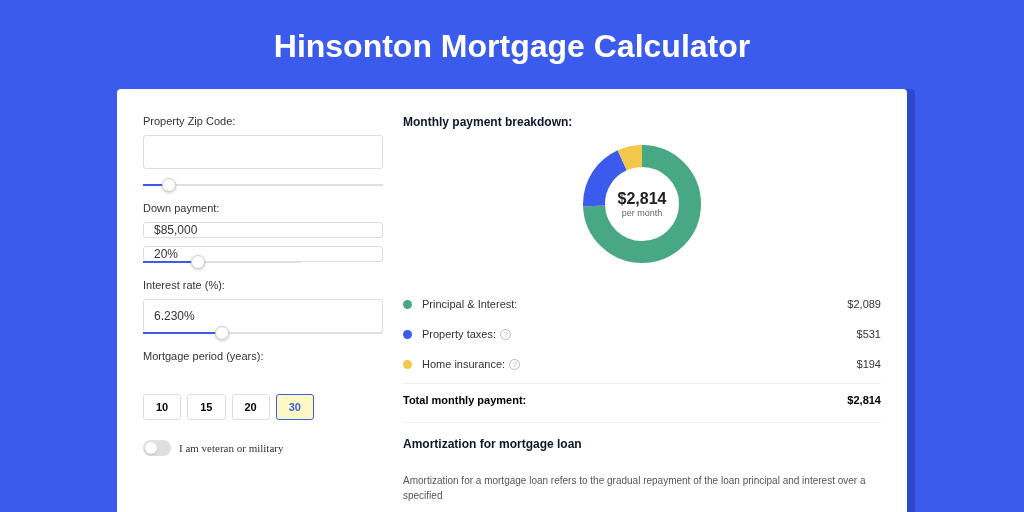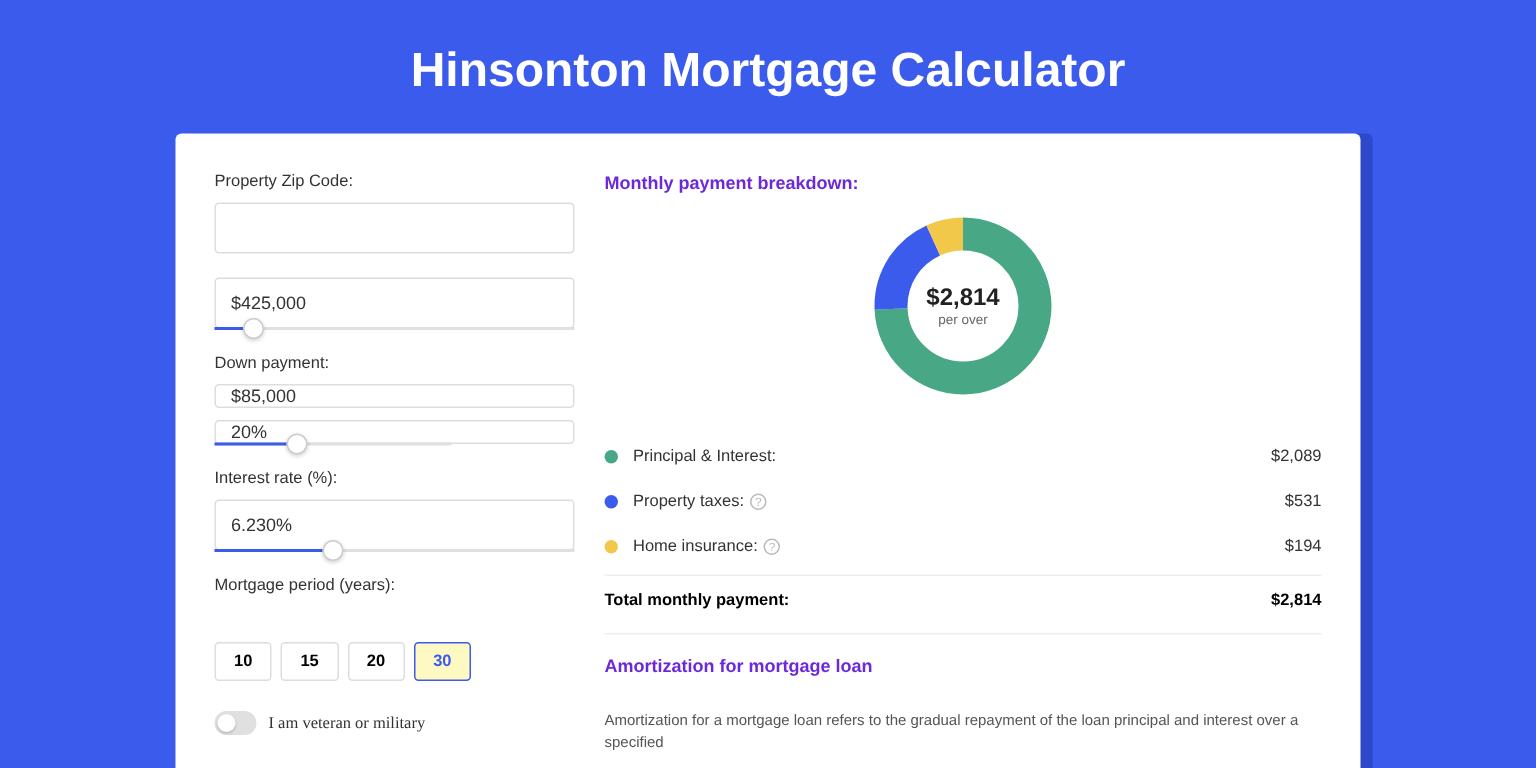--- a/index.html
+++ b/index.html
@@ -106,21 +106,21 @@
   background: #fff;
   border-radius: 50%;
   position: absolute;
   top: 2px; left: 2px;
   box-shadow: 0 1px 2px rgba(0,0,0,0.2);
 }
 .toggle-label { font-size: 11px; color: #333; }
 .section-title {
   font-size: 12px;
   font-weight: 700;
-  color: #6d28d9;
+  color: #0f172a;
   margin-bottom: 14px;
 }
 .donut-wrap {
   display: flex;
   justify-content: center;
   margin: 0 0 24px;
 }
 .donut { position: relative; width: 122px; height: 122px; }
 .donut svg { transform: rotate(-90deg); }
 .donut-center {
@@ -183,21 +183,20 @@
 
 <div class="card">
   <div class="left">
 
     <div class="field-group">
       <label class="field-label">Property Zip Code:</label>
       <input class="input" value="" style="">
     </div>
 
     <div class="field-group">
-      <input class="input" value="$425,000" style="">
       <div class="slider-track">
         <div class="slider-fill" style="width:8%"></div>
         <div class="slider-thumb" style="left:8%"></div>
       </div>
     </div>
 
     <div class="field-group">
       <label class="field-label">Down payment:</label>
       <div class="row">
         <input class="input" value="$85,000" style="">
@@ -242,21 +241,21 @@
 
     <div class="donut-wrap">
       <div class="donut">
         <svg width="122" height="122" viewBox="0 0 122 122">
           <circle cx="61" cy="61" r="48" fill="none" stroke="#48a885" stroke-width="22" stroke-dasharray="223.8 301.6" stroke-dashoffset="0"></circle>
           <circle cx="61" cy="61" r="48" fill="none" stroke="#3b5bed" stroke-width="22" stroke-dasharray="56.9 301.6" stroke-dashoffset="-223.8"></circle>
           <circle cx="61" cy="61" r="48" fill="none" stroke="#f2c84b" stroke-width="22" stroke-dasharray="20.9 301.6" stroke-dashoffset="-280.7"></circle>
         </svg>
         <div class="donut-center">
           <div class="donut-amount">$2,814</div>
-          <div class="donut-sub">per over</div>
+          <div class="donut-sub">per month</div>
         </div>
       </div>
     </div>
 
     <div class="legend-row">
       <span class="legend-dot" style="background:#48a885"></span>
       <span class="legend-label">
           <span>Principal &amp; Interest:</span>
         </span>
       <span class="legend-value">$2,089</span>

